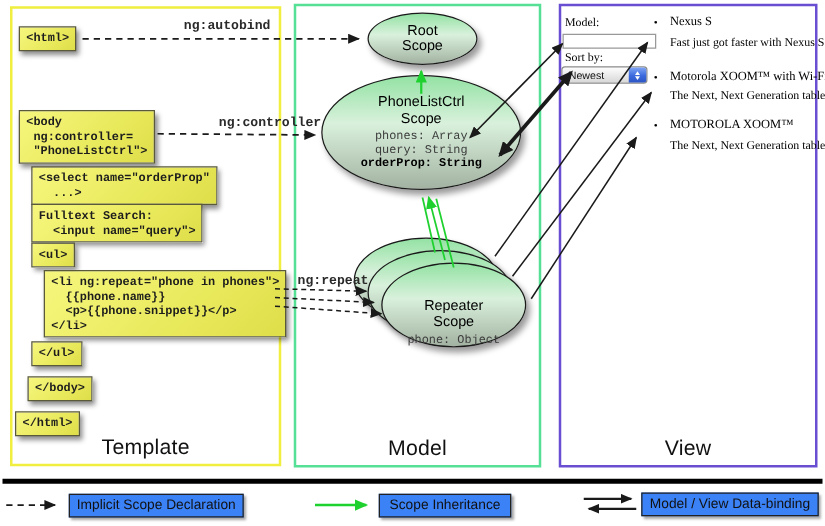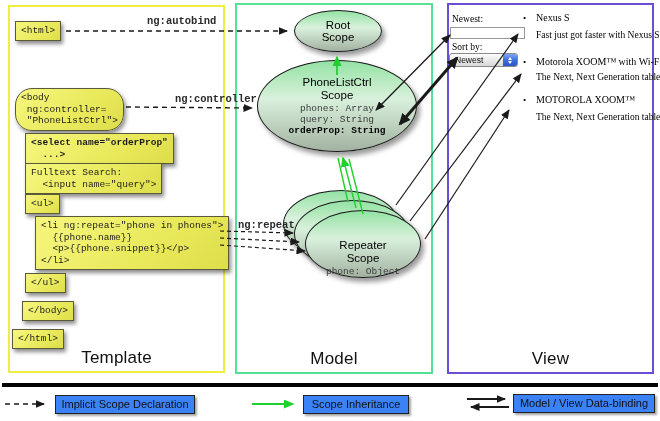--- a/index.html
+++ b/index.html
@@ -12,21 +12,21 @@
                font-size:17px; color:#111; letter-spacing:.2px; }
   #col-template { left:8px;  width:217px; top:5px; height:368px; border-color:#f0ee3e; }
   #col-model    { left:235px; width:198px; border-color:#55e096; }
   #col-view     { left:447px; width:207px; border-color:#6a4ed2; }
 
   
   .codebox { position:absolute; z-index:3; padding:3px 5px;
              background:linear-gradient(135deg,#f6f67e 0%,#e9e95c 60%,#dede4a 100%);
              border:1px solid #5a5a3a; box-shadow:2px 3px 4px rgba(0,0,0,.45);
              font-family:"Liberation Mono", monospace; font-size:9.5px; line-height:11.5px;
-             color:#1d1d1d; }
+             color:#1d1d1d;font-weight:bold; }
   .codebox span { white-space:pre; display:block; }
   .codebox.bold { font-weight:bold; }
 
   
   .directive { position:absolute; z-index:4; font-family:"Liberation Mono", monospace;
                font-size:10.5px; font-weight:bold; color:#2a2a2a; white-space:pre; }
 
   
   .scope { position:absolute; z-index:3; border-radius:50%;
            border:1.5px solid #1a1a1a;
@@ -83,21 +83,21 @@
   <div class="col" id="col-model">
     <span class="col-label">Model</span>
   </div>
   <div class="col" id="col-view">
     <span class="col-label">View</span>
   </div>
 
   <div class="codebox" style="left:15px; top:21px;">
     <span>&lt;html&gt;</span>
     </div>
-  <div class="codebox" style="left:15px; top:88px;border-radius:17px;">
+  <div class="codebox" style="left:15px; top:88px;">
     <span>&lt;body
  ng:controller=
  "PhoneListCtrl"&gt;</span>
     </div>
   <div class="codebox bold" style="left:25px; top:133px;">
     <span>&lt;select name="orderProp"
   ...&gt;</span>
     </div>
   <div class="codebox" style="left:25px; top:163px;">
     <span>Fulltext Search:
@@ -140,21 +140,21 @@
   </div>
 
   <div class="stack-ellipse" style="left:283px; top:190px; width:116px; height:68px;"></div>
   <div class="stack-ellipse" style="left:294px; top:200px; width:116px; height:68px;"></div>
   <div class="scope" style="left:305px; top:210px; width:116px; height:68px;justify-content:flex-end;">
     <span class="scope-title">Repeater
 Scope</span>
     <span class="scope-props">phone: Object</span>
   </div>
 
-  <span class="vtext" style="left:452px; top:14px; font-size:9.5px;">Newest:</span>
+  <span class="vtext" style="left:452px; top:14px; font-size:9.5px;">Model:</span>
   <input id="search-input" type="text" value="" style="">
   <span class="vtext" style="left:452px; top:42px; font-size:9.5px;">Sort by:</span>
   <div id="sort-select">
     <span class="val">Newest</span>
     <span class="stepper">
         <span class="tri-up"></span>
         <span class="tri-down"></span>
       </span>
   </div>
 

